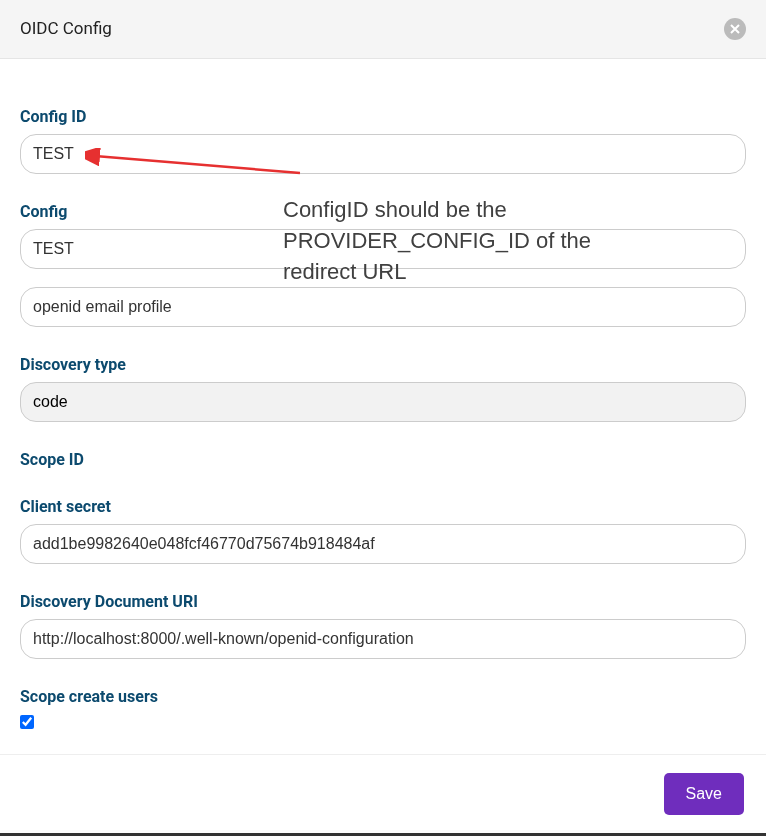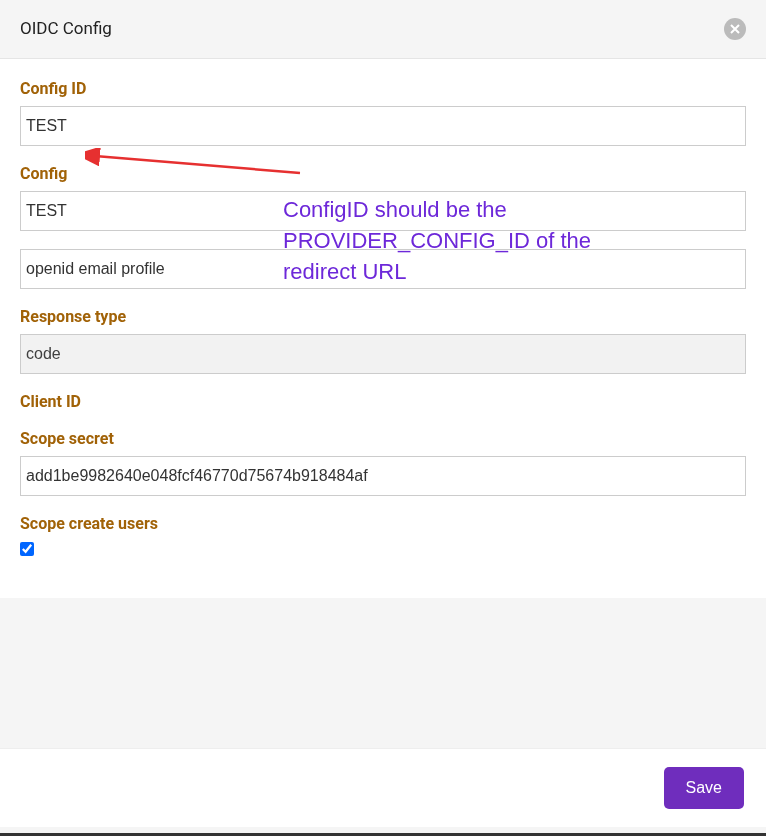--- a/index.html
+++ b/index.html
@@ -48,67 +48,68 @@
       background: #fff;
       padding: 20px;
     }
     .form-group {
       margin-bottom: 18px;
     }
     .form-label {
       display: block;
       font-weight: 700;
       font-size: 16px;
-      color: #a16207;
+      color: #0c4a6e;
       margin-bottom: 8px;
+      margin-top: 28px;
     }
     .form-control {
       width: 100%;
-      padding: 10px 5px;
+      padding: 10px 12px;
       font-size: 16px;
       border: 1px solid #ccc;
-      border-radius: 0;
+      border-radius: 16px;
       background: #fff;
       color: #333;
     }
     .form-control.focused {
       border-color: #6f42c1;
     }
     .form-control[disabled] {
       background: #f2f2f2;
-      color: #404040;
+      color: #000000;
     }
     .checkbox-input {
       width: 14px;
       height: 14px;
       accent-color: #0066ff;
     }
     .modal-footer {
       background: #fff;
       padding: 18px 22px;
       display: flex;
       justify-content: flex-end;
       border-top: 1px solid #eee;
       position: absolute;
-      bottom: 9px;
+      bottom: 3px;
       left: 0;
       right: 0;
     }
     .btn-save {
       background: #6f2dbd;
       color: #fff;
       border: none;
       padding: 12px 22px;
       font-size: 16px;
       border-radius: 5px;
       cursor: pointer;
     }
     .annotation {
       position: absolute;
-      color: #6d28d9;
+      color: #404040;
       font-size: 22px;
       line-height: 1.4;
       pointer-events: none;
       font-family: "Segoe UI", sans-serif;
     }
     .annotation-text {
       position: absolute;
       left: 283px;
       top: 195px;
       width: 360px;
@@ -149,33 +150,37 @@
   <div class="form-group">
     <label class="form-label">Config</label>
     <input type="text" class="form-control" value="TEST" style="">
   </div>
 
   <div class="form-group">
     <input type="text" class="form-control" value="openid email profile" style="">
   </div>
 
   <div class="form-group">
-    <label class="form-label">Response type</label>
+    <label class="form-label">Discovery type</label>
     <input type="text" class="form-control" disabled="" value="code" style="">
   </div>
 
   <div class="form-group">
-    <label class="form-label">Client ID</label>
-  </div>
-
-  <div class="form-group">
-    <label class="form-label">Scope secret</label>
+    <label class="form-label">Scope ID</label>
+  </div>
+
+  <div class="form-group">
+    <label class="form-label">Client secret</label>
     <input type="text" class="form-control" value="add1be9982640e048fcf46770d75674b918484af" style="">
   </div>
 
+  <div class="form-group">
+    <label class="form-label">Discovery Document URI</label>
+    <input type="text" class="form-control" value="http://localhost:8000/.well-known/openid-configuration" style="">
+  </div>
 
   <div class="form-group">
     <label class="form-label">Scope create users</label>
     <input type="checkbox" checked="" class="checkbox-input" style="">
   </div>
 
 </div>
 
 <div class="modal-footer">
   <button class="btn-save">Save</button>

